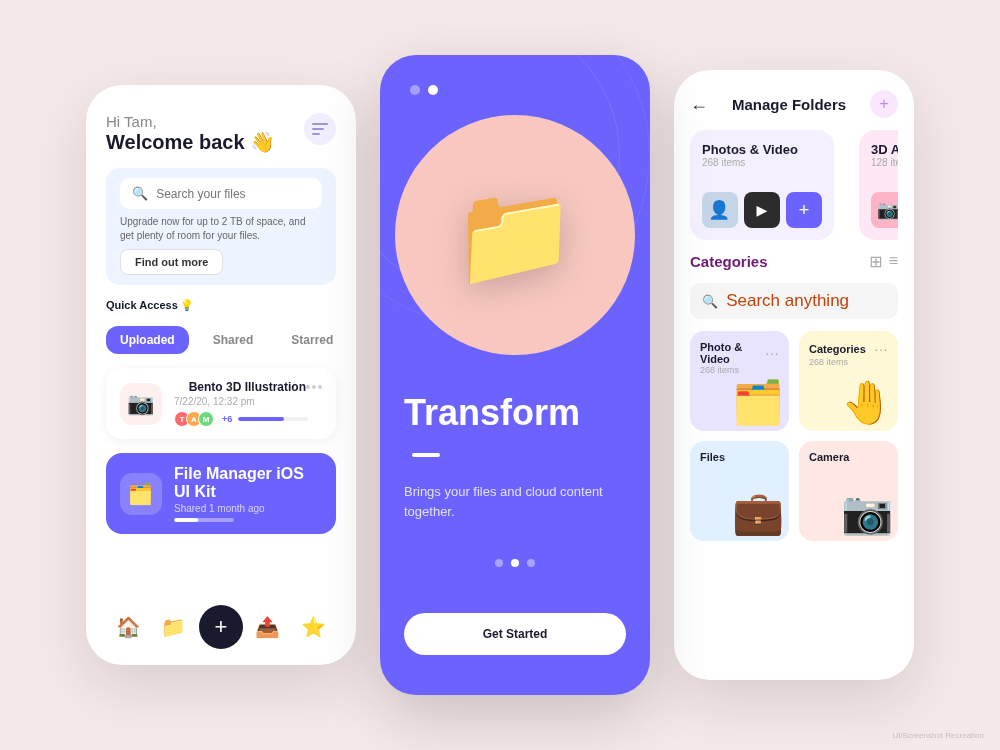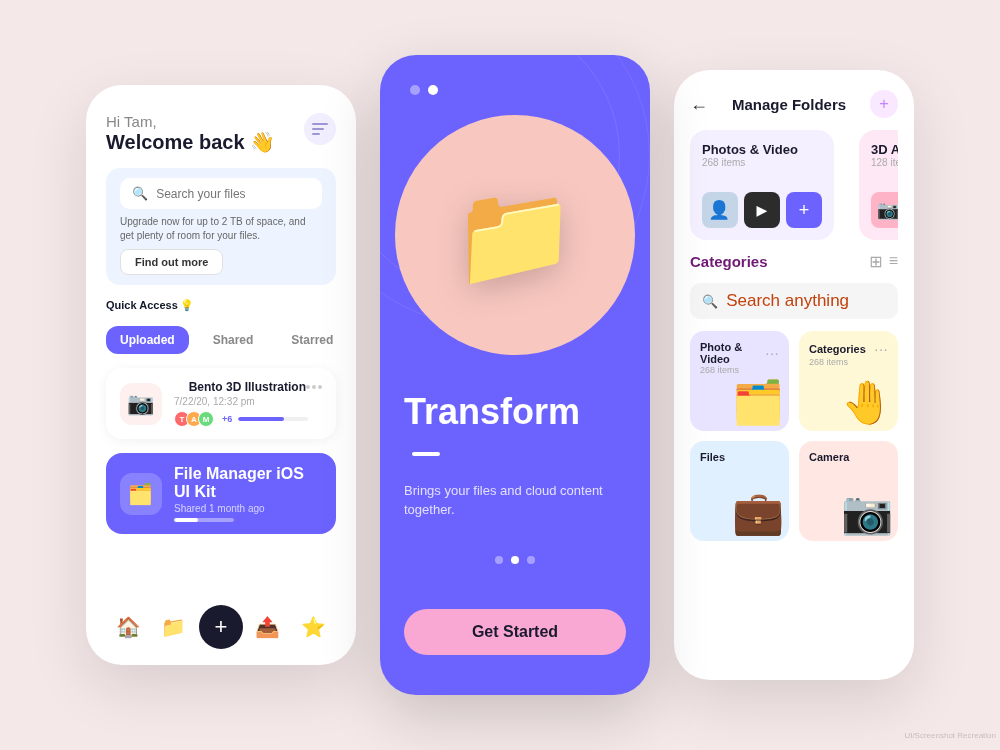--- a/index.html
+++ b/index.html
@@ -230,26 +230,26 @@
     .folder-emoji { font-size: 100px; filter: drop-shadow(0 8px 16px rgba(0,0,0,0.2)); }
     .dot-sm { width: 10px; height: 10px; border-radius: 50%; background: rgba(255,255,255,0.4); }
     .dot-sm-white { width: 10px; height: 10px; border-radius: 50%; background: #fff; }
 
     .phone2-content { text-align: left; width: 100%; }
     .phone2-title { font-size: 36px; font-weight: 800; color: #fff; line-height: 1.1; }
     .phone2-dash { display: inline-block; width: 28px; height: 4px; background: #fff; margin-left: 8px; border-radius: 2px; vertical-align: middle; }
     .phone2-sub { font-size: 13px; color: rgba(255,255,255,0.8); margin-top: 10px; line-height: 1.5; }
 
     .get-started-btn {
-      background: #f9a8d4;
+      background: #ffffff;
       color: #1a1a2e;
       border: none;
       border-radius: 30px;
       padding: 14px 48px;
-      font-size: 16px;
+      font-size: 12px;
       font-weight: 700;
       cursor: pointer;
       width: 100%;
     }
 
     .phone2-pagination { display: flex; gap: 8px; align-items: center; margin-bottom: 8px; }
     .page-dot { width: 8px; height: 8px; border-radius: 50%; background: rgba(255,255,255,0.4); }
     .page-dot-active { background: #fff; }
 
     .phone2-circles-bg {
@@ -388,21 +388,21 @@
     .cat-card-title { font-size: 11px; font-weight: 700; color: #1a1a2e; }
     .cat-card-count { font-size: 9px; color: #aaa; }
 
     .cat-emoji { font-size: 42px; position: absolute; bottom: 4px; right: 4px; }
 
     .more-btn { font-size: 14px; color: #aaa; cursor: pointer; }
 
     .watermark {
       position: absolute;
       bottom: 10px;
-      right: 4px;
+      right: 16px;
       font-size: 8px;
       color: rgba(0,0,0,0.2);
     }
   </style>
 </head>
 <body>
 
 <div class="phone1">
 
   <div class="phone1-header">

